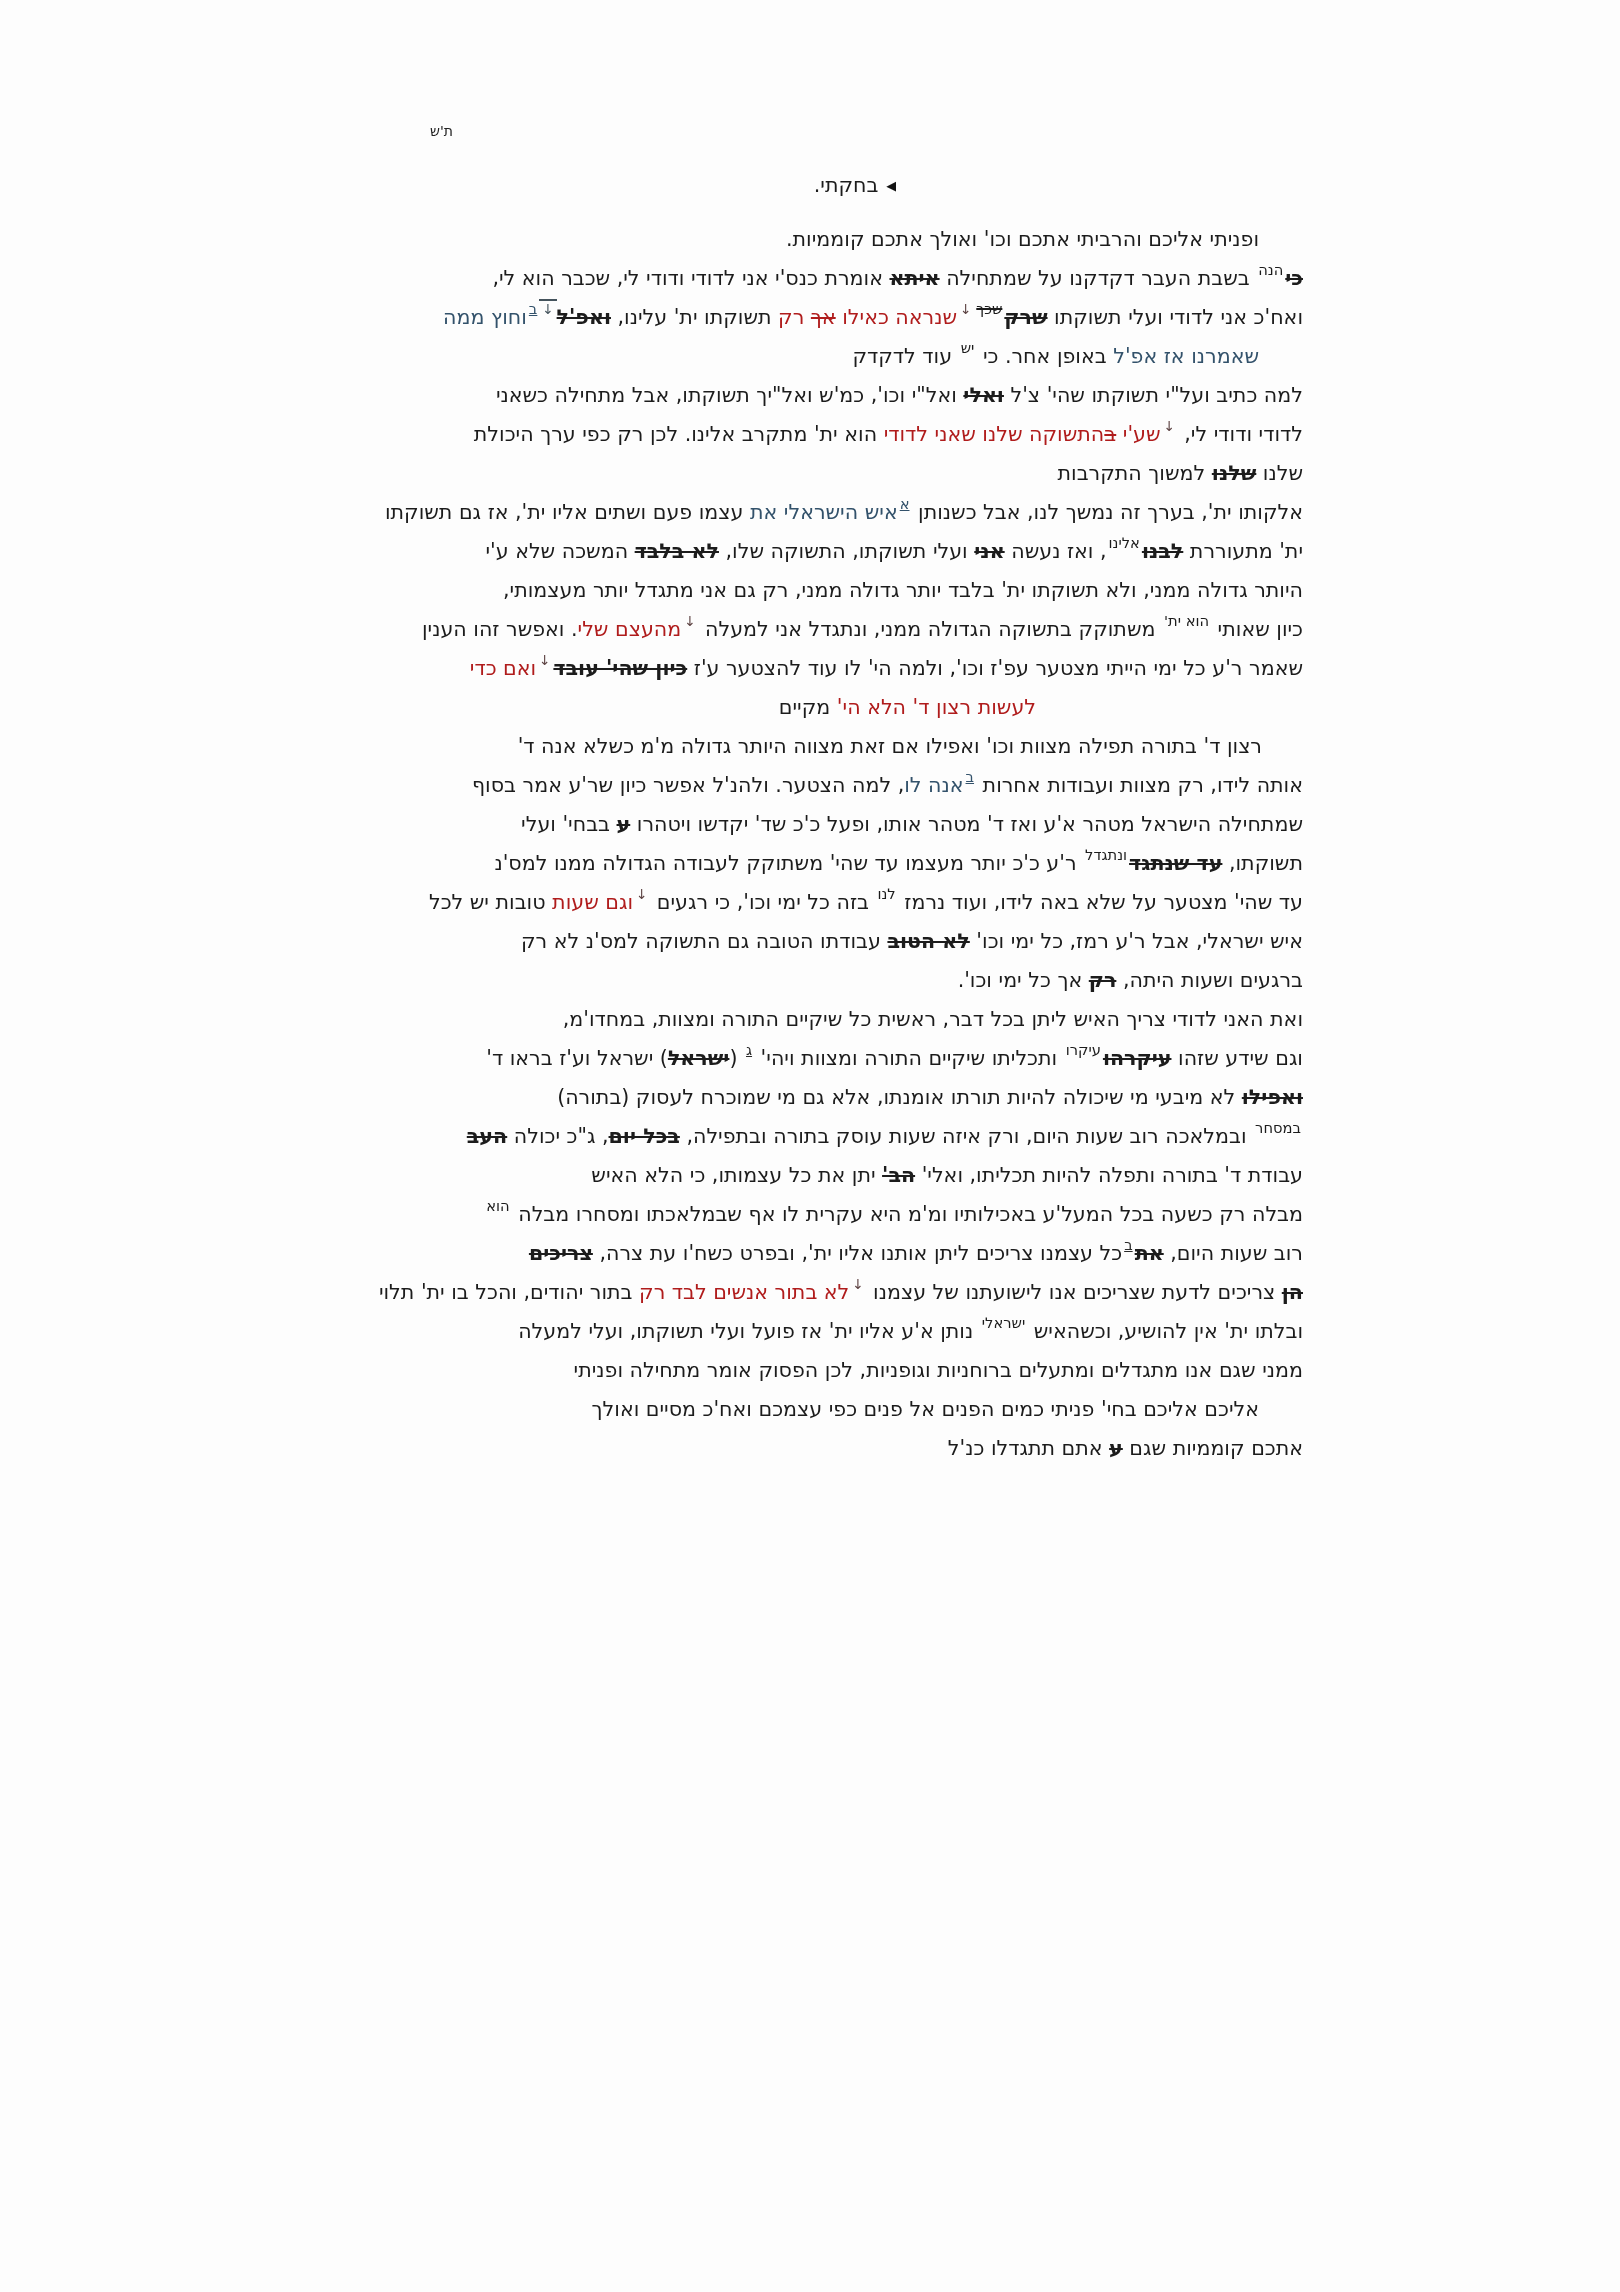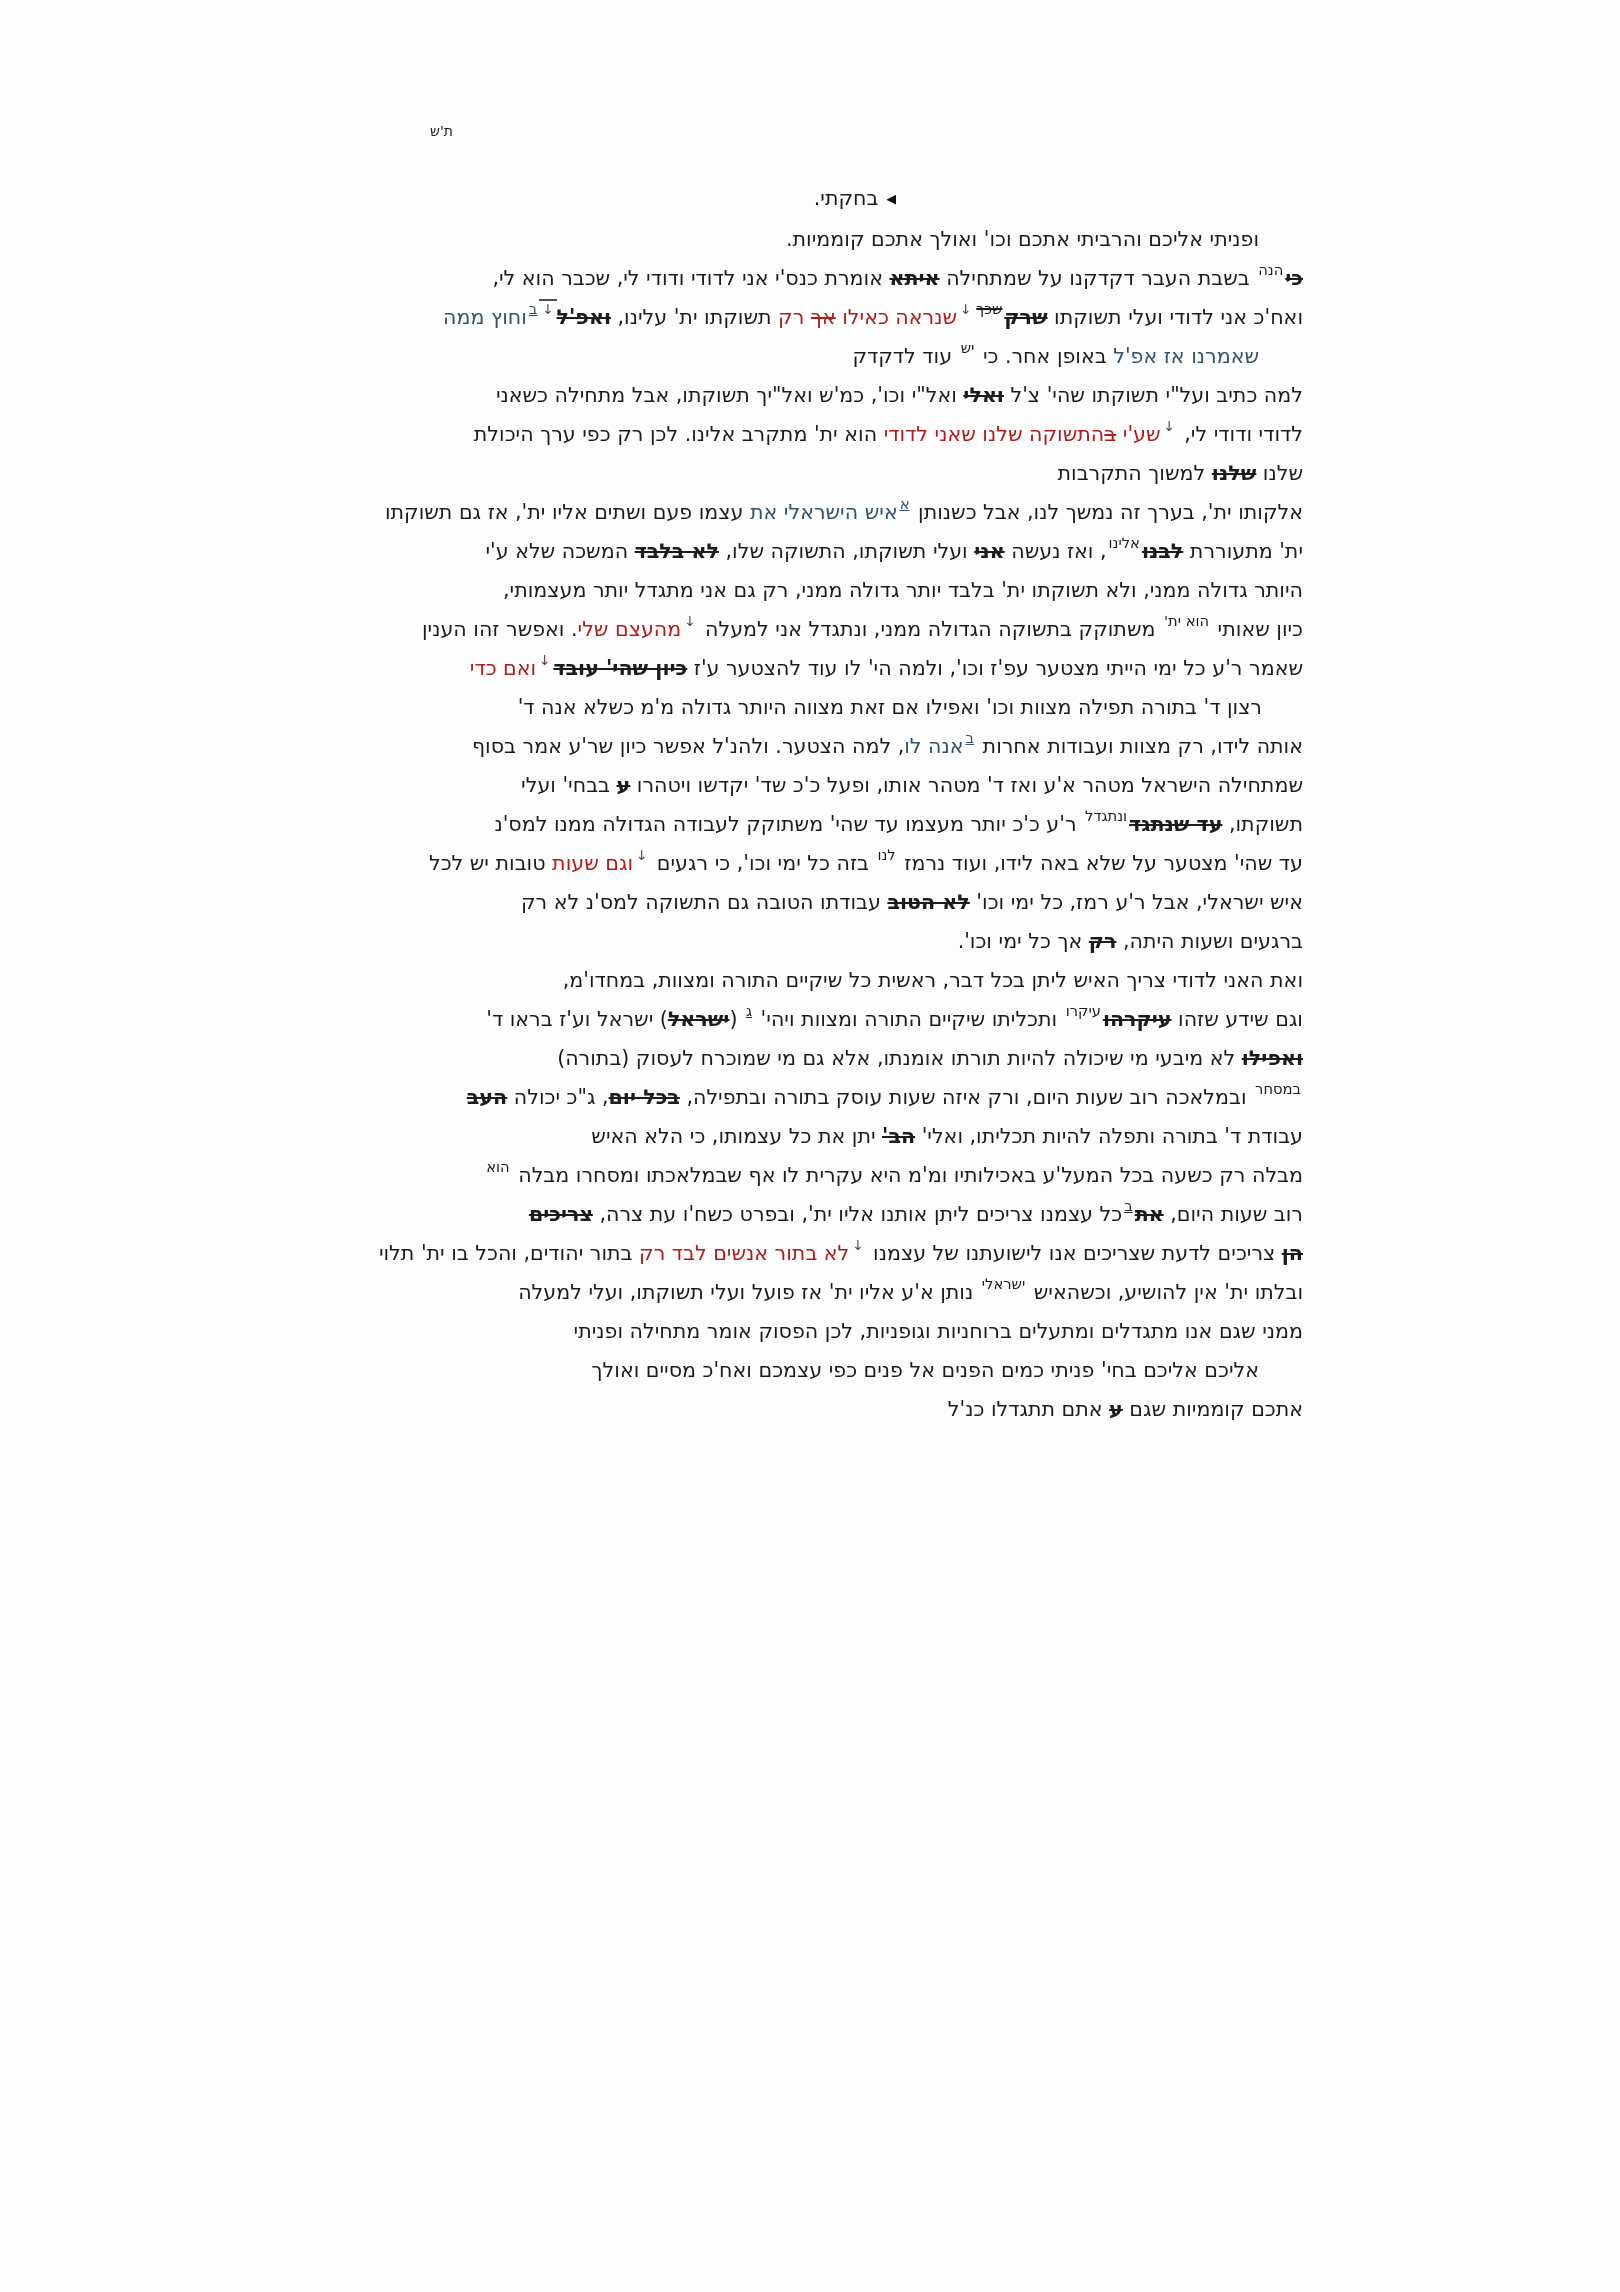--- a/index.html
+++ b/index.html
@@ -24,21 +24,21 @@
     top:173px;
     right:317px;
     width:1039px;
     direction:rtl;
     text-align:right;
   }
   .title-row{
     margin-right:407px;
     margin-bottom:1px;
     height:39px;
-    line-height:51px;
+    line-height:24px;
     font-size:20.6px;
     white-space:nowrap;
   }
   .tri{
     font-size:12.7px;
     vertical-align:2px;
     margin-left:7.8px;
     color:#111;
   }
   .body .line{
@@ -74,20 +74,21 @@
       <div class="line"><span class="sg-n">ואח'כ אני לדודי ועלי תשוקתו </span><span class="sg-s">שרק</span><span class="sg-sups">שכך</span><span class="sg-mk">↓</span><span class="sg-red">שנראה כאילו </span><span class="sg-reds">אך</span><span class="sg-red"> רק</span><span class="sg-n"> תשוקתו ית' עלינו, </span><span class="sg-s">ואפ'ל</span><span class="sg-mkb">↓</span><span class="sg-fn">ב</span><span class="sg-blue">וחוץ ממה</span></div>
       <div class="line" style="margin-right: 44px;"><span class="sg-blue">שאמרנו אז אפ'ל</span><span class="sg-n"> באופן אחר. כי </span><span class="sg-sup">יש</span><span class="sg-n"> עוד לדקדק</span></div>
       <div class="line"><span class="sg-n">למה כתיב ועל"י תשוקתו שהי' צ'ל </span><span class="sg-s">ואלי</span><span class="sg-n"> ואל"י וכו', כמ'ש ואל"יך תשוקתו, אבל מתחילה כשאני</span></div>
       <div class="line"><span class="sg-n">לדודי ודודי לי, </span><span class="sg-mk">↓</span><span class="sg-red">שע'י </span><span class="sg-reds">ב</span><span class="sg-red">התשוקה שלנו שאני לדודי</span><span class="sg-n"> הוא ית' מתקרב אלינו. לכן רק כפי ערך היכולת</span></div>
       <div class="line"><span class="sg-n">שלנו </span><span class="sg-s">שלנו</span><span class="sg-n"> למשוך התקרבות</span></div>
       <div class="line"><span class="sg-n">אלקותו ית', בערך זה נמשך לנו, אבל כשנותן </span><span class="sg-fn">א</span><span class="sg-blue">איש הישראלי את</span><span class="sg-n"> עצמו פעם ושתים אליו ית', אז גם תשוקתו</span></div>
       <div class="line"><span class="sg-n">ית' מתעוררת </span><span class="sg-s">לבנו</span><span class="sg-sup">אלינו</span><span class="sg-n">, ואז נעשה </span><span class="sg-s">אני</span><span class="sg-n"> ועלי תשוקתו, התשוקה שלו, </span><span class="sg-s">לא בלבד</span><span class="sg-n"> המשכה שלא ע'י</span></div>
       <div class="line"><span class="sg-n">היותר גדולה ממני, ולא תשוקתו ית' בלבד יותר גדולה ממני, רק גם אני מתגדל יותר מעצמותי,</span></div>
       <div class="line"><span class="sg-n">כיון שאותי </span><span class="sg-sup">הוא ית'</span><span class="sg-n"> משתוקק בתשוקה הגדולה ממני, ונתגדל אני למעלה </span><span class="sg-mk">↓</span><span class="sg-red">מהעצם שלי</span><span class="sg-n">. ואפשר זהו הענין</span></div>
       <div class="line"><span class="sg-n">שאמר ר'ע כל ימי הייתי מצטער עפ'ז וכו', ולמה הי' לו עוד להצטער ע'ז </span><span class="sg-s">כיון שהי' עובד</span><span class="sg-mk">↓</span><span class="sg-red">ואם כדי</span></div>
+      <div class="line" style="margin-right: 267px;"><span class="sg-red">לעשות רצון ד' הלא הי'</span><span class="sg-n"> מקיים</span></div>
       <div class="line" style="margin-right: 41px;"><span class="sg-n">רצון ד' בתורה תפילה מצוות וכו' ואפילו אם זאת מצווה היותר גדולה מ'מ כשלא אנה ד'</span></div>
       <div class="line"><span class="sg-n">אותה לידו, רק מצוות ועבודות אחרות </span><span class="sg-fn">ב</span><span class="sg-blue">אנה לו</span><span class="sg-n">, למה הצטער. ולהנ'ל אפשר כיון שר'ע אמר בסוף</span></div>
       <div class="line"><span class="sg-n">שמתחילה הישראל מטהר א'ע ואז ד' מטהר אותו, ופעל כ'כ שד' יקדשו ויטהרו </span><span class="sg-s">ע</span><span class="sg-n"> בבחי' ועלי</span></div>
       <div class="line"><span class="sg-n">תשוקתו, </span><span class="sg-s">עד שנתגד</span><span class="sg-sup">ונתגדל</span><span class="sg-n"> ר'ע כ'כ יותר מעצמו עד שהי' משתוקק לעבודה הגדולה ממנו למס'נ</span></div>
       <div class="line"><span class="sg-n">עד שהי' מצטער על שלא באה לידו, ועוד נרמז </span><span class="sg-sup">לנו</span><span class="sg-n"> בזה כל ימי וכו', כי רגעים </span><span class="sg-mk">↓</span><span class="sg-red">וגם שעות</span><span class="sg-n"> טובות יש לכל</span></div>
       <div class="line"><span class="sg-n">איש ישראלי, אבל ר'ע רמז, כל ימי וכו' </span><span class="sg-s">לא הטוב</span><span class="sg-n"> עבודתו הטובה גם התשוקה למס'נ לא רק</span></div>
       <div class="line"><span class="sg-n">ברגעים ושעות היתה, </span><span class="sg-s">רק</span><span class="sg-n"> אך כל ימי וכו'.</span></div>
       <div class="line"><span class="sg-n">ואת האני לדודי צריך האיש ליתן בכל דבר, ראשית כל שיקיים התורה ומצוות, במחדו'מ,</span></div>
       <div class="line"><span class="sg-n">וגם שידע שזהו </span><span class="sg-s">עיקרהו</span><span class="sg-sup">עיקרו</span><span class="sg-n"> ותכליתו שיקיים התורה ומצוות ויהי' </span><span class="sg-fnk">ג</span><span class="sg-n"> (</span><span class="sg-s">ישראל</span><span class="sg-n">) ישראל וע'ז בראו ד'</span></div>
       <div class="line"><span class="sg-s">ואפילו</span><span class="sg-n"> לא מיבעי מי שיכולה להיות תורתו אומנתו, אלא גם מי שמוכרח לעסוק (בתורה)</span></div>

